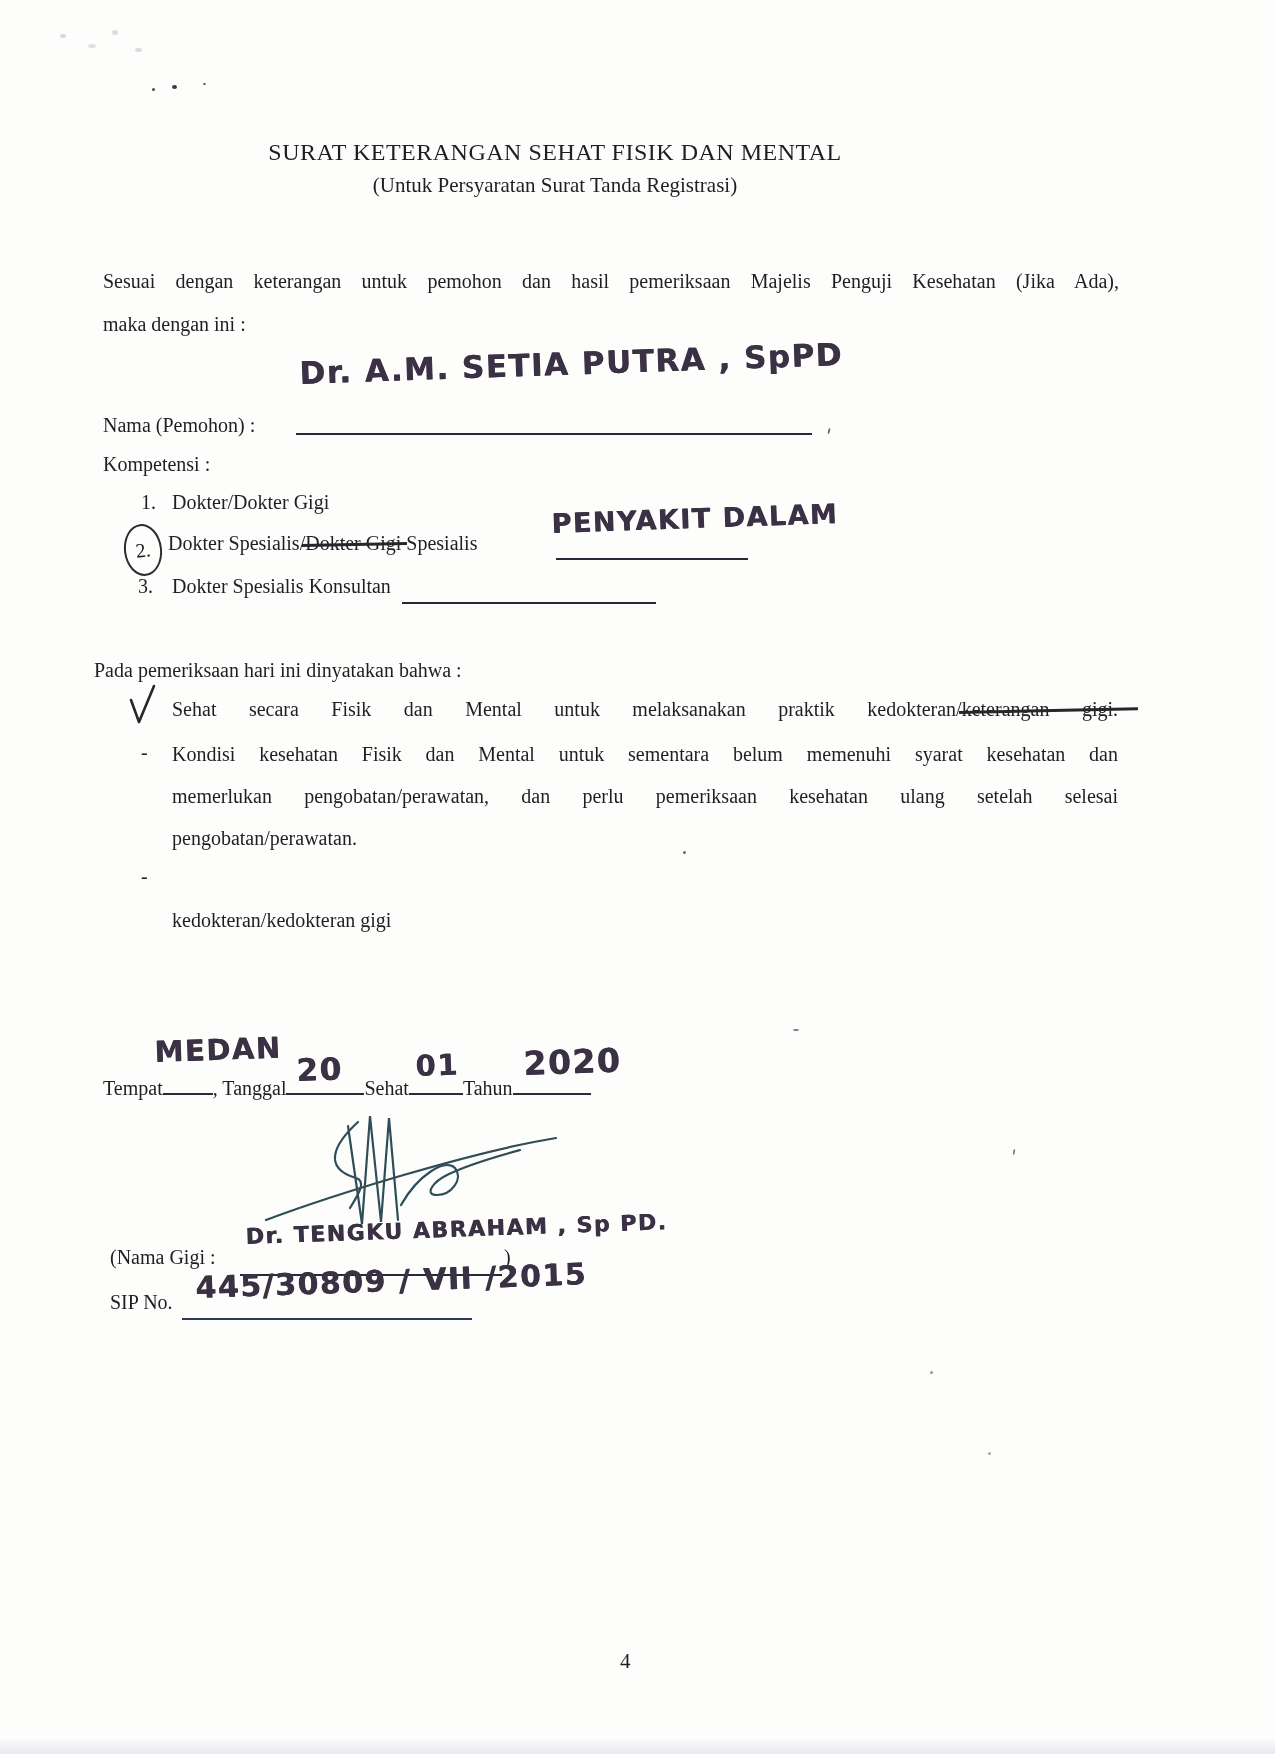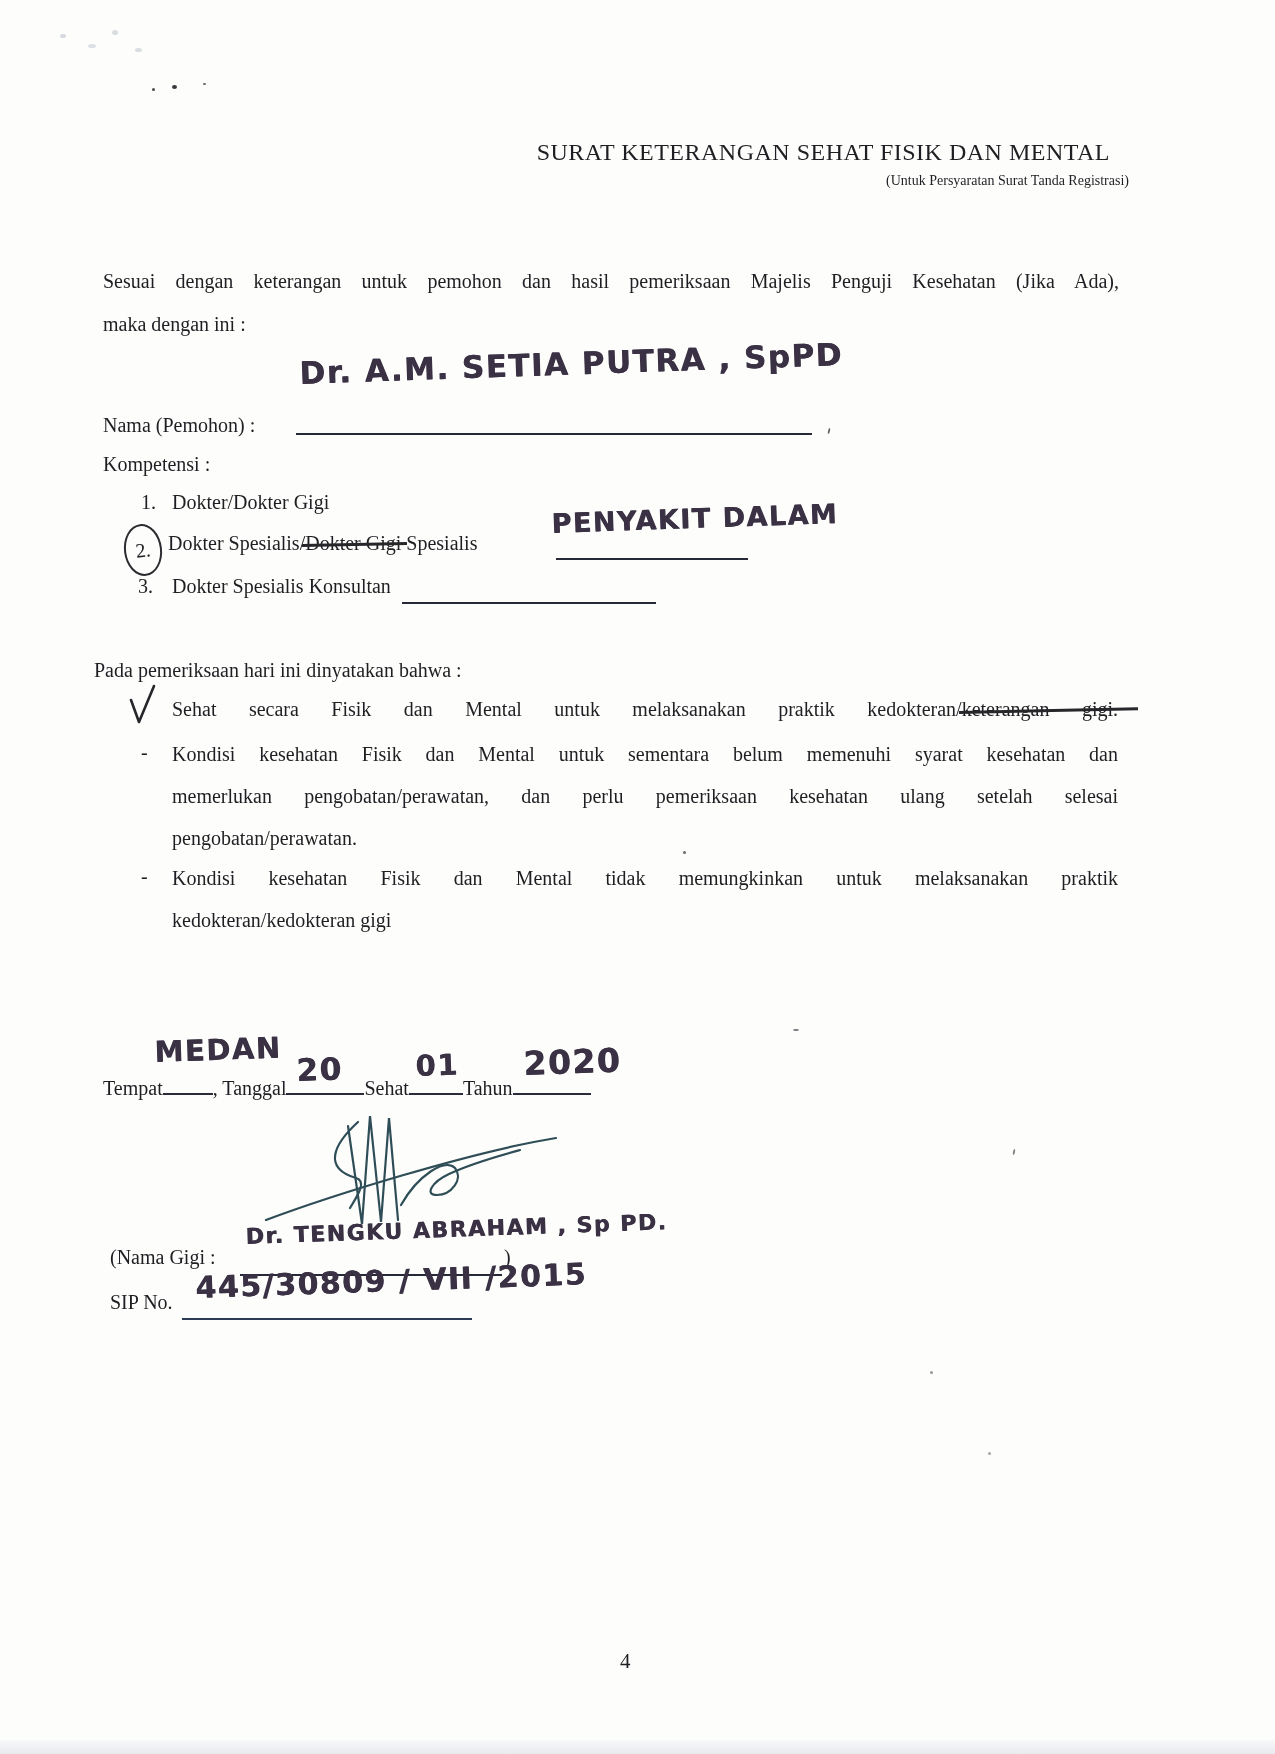--- a/index.html
+++ b/index.html
@@ -4,22 +4,22 @@
 <style>
   html,body { margin:0; padding:0; background:#9a9a9a; }
   .page {
     position:relative; width:1275px; height:1754px; margin:0 auto;
     background:#fdfdfc; overflow:hidden;
     font-family:"Liberation Serif", serif; color:#1f1f23;
   }
   .abs { position:absolute; }
   .print { font-size:20px; line-height:1.25; color:#1f1f23; white-space:nowrap; }
   .just { white-space:normal; text-align:justify; text-align-last:justify; }
-  .title { font-size:24px; letter-spacing:0.5px; text-align:right; }
-  .subtitle { font-size:14px; text-align:right;padding-left:19px; }
+  .title { font-size:24px; letter-spacing:0.5px; text-align:center; }
+  .subtitle { font-size:21px; text-align:center; }
   .blank { display:inline-block; border-bottom:2px solid #2a2d39; height:1.05em; vertical-align:baseline; }
   .hw {
     font-family:"DejaVu Sans", sans-serif; font-weight:700; color:#3b3144;
     white-space:nowrap; letter-spacing:1.5px;
     text-shadow:0.6px 0 0 #3b3144;
     transform:rotate(-2deg); transform-origin:left bottom;
   }
   .struck { position:relative; white-space:nowrap; }
   .struck::after {
     content:""; position:absolute; left:-3px; right:-6px; top:48%; height:0;
@@ -93,21 +93,20 @@
   <div class="abs print just" style="left:172px;top:697px;width:946px">
     <span>Sehat secara Fisik dan Mental untuk melaksanakan praktik kedokteran/</span><span class="struck trail">keterangan gigi.</span>
   </div>
 
   <div class="abs print" style="left:141px;top:740px">-</div>
   <div class="abs print just" style="left:172px;top:742px;width:946px">Kondisi kesehatan Fisik dan Mental untuk sementara belum memenuhi syarat kesehatan dan</div>
   <div class="abs print just" style="left:172px;top:784px;width:946px">memerlukan pengobatan/perawatan, dan perlu pemeriksaan kesehatan ulang setelah selesai</div>
   <div class="abs print" style="left:172px;top:826px">pengobatan/perawatan.</div>
 
   <div class="abs print" style="left:141px;top:864px">-</div>
-  <div class="abs print just" style="left:172px;top:866px;width:946px">Kondisi kesehatan Fisik dan Mental tidak memungkinkan untuk melaksanakan praktik</div>
   <div class="abs print" style="left:172px;top:908px">kedokteran/kedokteran gigi</div>
 
   <div class="abs print" style="left:103px;top:1072px">
     <span>Tempat</span><span class="blank" style="width:50px"></span><span>, Tanggal</span><span class="blank" style="width:78px"></span><span>Sehat</span><span class="blank" style="width:54px"></span><span>Tahun</span><span class="blank" style="width:78px"></span>
   </div>
   <div class="abs hw" style="left:155px;top:1035px;font-size:29px">MEDAN</div>
   <div class="abs hw" style="left:297px;top:1052px;font-size:31px">20</div>
   <div class="abs hw" style="left:416px;top:1049px;font-size:29px">01</div>
   <div class="abs hw" style="left:524px;top:1044px;font-size:33px">2020</div>
 

